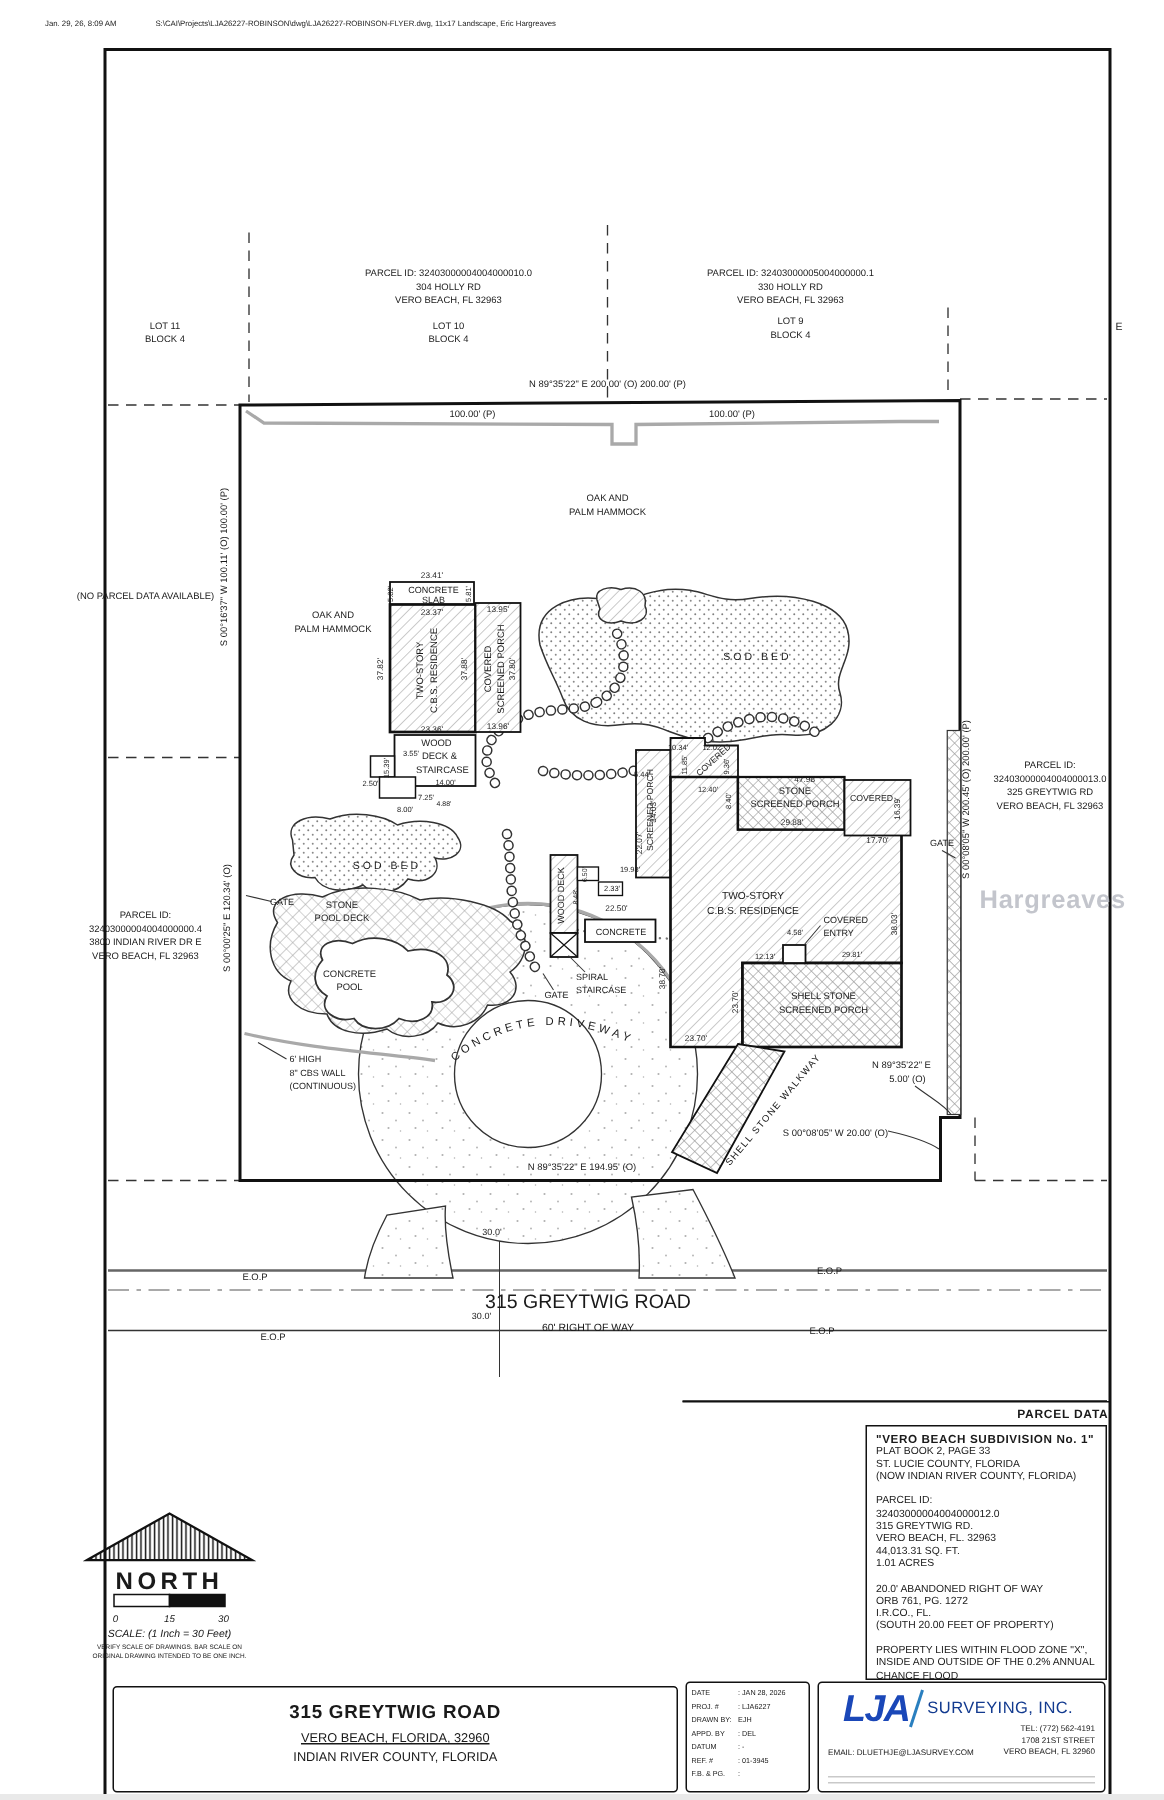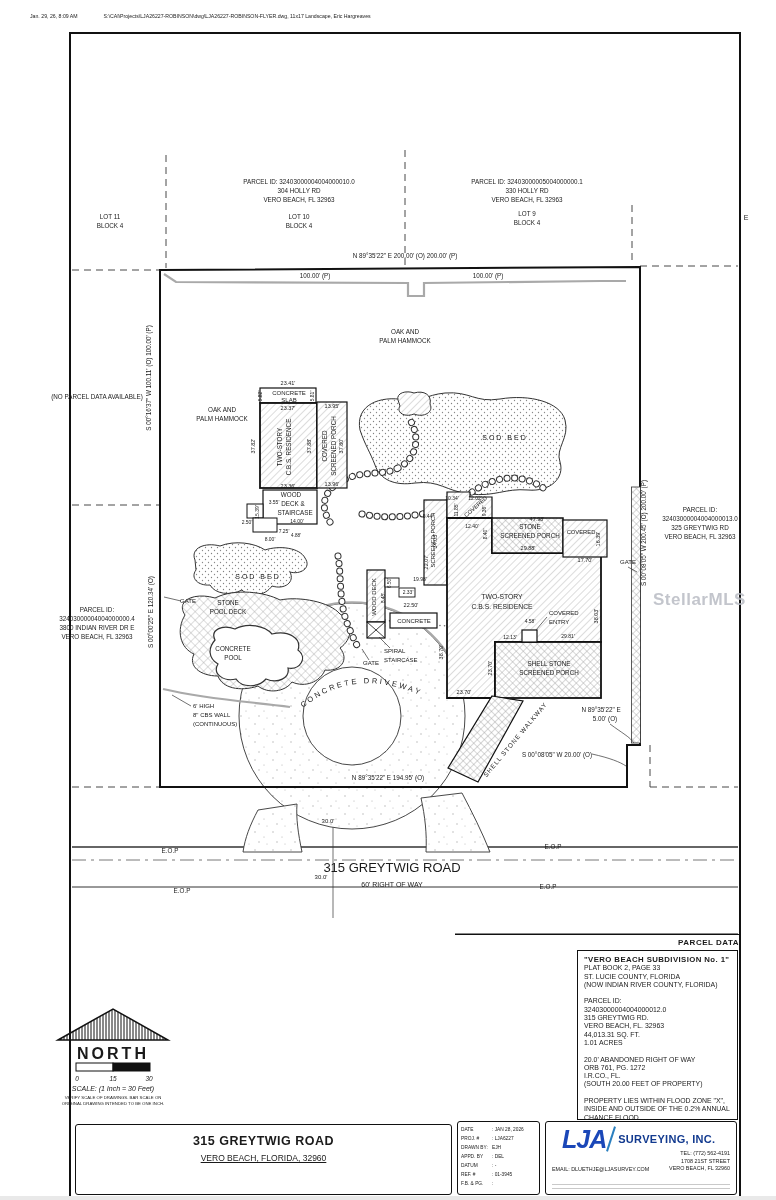--- a/index.html
+++ b/index.html
@@ -24,21 +24,21 @@
   #tb1 .l2{margin-top:5px;font-size:8.5px;text-decoration:underline;}
   #tb1 .l3{margin-top:3px;font-size:8.5px;}
   #tb2{top:1121px;left:457px;width:83px;height:74px;padding:3px 2px 0 3px;}
   .tb-row{display:flex;font-size:4.8px;line-height:9px;}
   .tb-l{width:31px;}
   .tb-v{flex:1;white-space:nowrap;}
   #tb3{top:1121px;left:545px;width:192px;height:74px;padding:2px 4px;}
   #lja-row{display:flex;align-items:center;height:30px;}
   #lja-logo{font-size:25px;font-weight:bold;font-style:italic;color:#1a47b8;letter-spacing:-1px;margin-left:12px;}
   #lja-slash{width:2px;height:26px;background:#2a7fbf;transform:rotate(18deg);margin:0 6px 0 4px;}
-  #lja-name{font-size:11px;font-weight:bold;color:#123a8f;letter-spacing:.3px;}
+  #lja-name{font-size:11px;font-weight:normal;color:#123a8f;letter-spacing:.3px;}
   #lja-addr{position:absolute;right:6px;top:28px;text-align:right;font-size:5.4px;line-height:7.5px;}
   #lja-email{position:absolute;left:6px;top:44px;font-size:5.4px;}
   .fineline{position:absolute;left:6px;width:178px;height:1.3px;background:#c9c9c9;}
   #grayfoot{left:0;top:1196px;width:776px;height:4px;background:#e9e9e9;}
 </style>
 </head>
 <body>
 
 <div id="page">
 
@@ -316,21 +316,21 @@
         <text x="113" y="1059" font-size="16" text-anchor="middle" letter-spacing="3" font-weight="bold">NORTH</text>
         <text x="77" y="1081" font-size="6.5" text-anchor="middle" font-style="italic">0</text>
         <text x="113" y="1081" font-size="6.5" text-anchor="middle" font-style="italic">15</text>
         <text x="149" y="1081" font-size="6.5" text-anchor="middle" font-style="italic">30</text>
         <text x="113" y="1091" font-size="7" text-anchor="middle" font-style="italic">SCALE: (1 Inch = 30 Feet)</text>
         <text x="113" y="1099" font-size="4.3" text-anchor="middle">VERIFY SCALE OF DRAWINGS. BAR SCALE ON</text>
         <text x="113" y="1105" font-size="4.3" text-anchor="middle">ORIGINAL DRAWING INTENDED TO BE ONE INCH.</text>
       </g>
   </svg>
 
-  <div id="wm" class="abs">StellarMLS</div>
+  <div id="wm" class="abs">Hargreaves</div>
 
   <div id="pd-rule" class="abs"></div>
   <div id="pd-title" class="abs">PARCEL DATA</div>
   <div id="pd-box" class="abs">
       <div class="pd-line">"VERO BEACH SUBDIVISION No. 1"</div>
       <div class="pd-line">PLAT BOOK 2, PAGE 33</div>
       <div class="pd-line">ST. LUCIE COUNTY, FLORIDA</div>
       <div class="pd-line">(NOW INDIAN RIVER COUNTY, FLORIDA)</div>
       <div class="pd-line"></div>
       <div class="pd-line">PARCEL ID:</div>
@@ -346,20 +346,21 @@
       <div class="pd-line">(SOUTH 20.00 FEET OF PROPERTY)</div>
       <div class="pd-line"></div>
       <div class="pd-line">PROPERTY LIES WITHIN FLOOD ZONE "X",</div>
       <div class="pd-line">INSIDE AND OUTSIDE OF THE 0.2% ANNUAL</div>
       <div class="pd-line">CHANCE FLOOD</div>
     </div>
 
   <div id="tb1" class="abs tb-box">
     <div class="l1">315 GREYTWIG ROAD</div>
     <div class="l2">VERO BEACH, FLORIDA, 32960</div>
+    <div class="l3">INDIAN RIVER COUNTY, FLORIDA</div>
   </div>
 
   <div id="tb2" class="abs tb-box">
       <div class="tb-row">
         <span class="tb-l">DATE</span>
         <span class="tb-v">: JAN 28, 2026</span>
       </div>
       <div class="tb-row">
         <span class="tb-l">PROJ. #</span>
         <span class="tb-v">: LJA6227</span>

